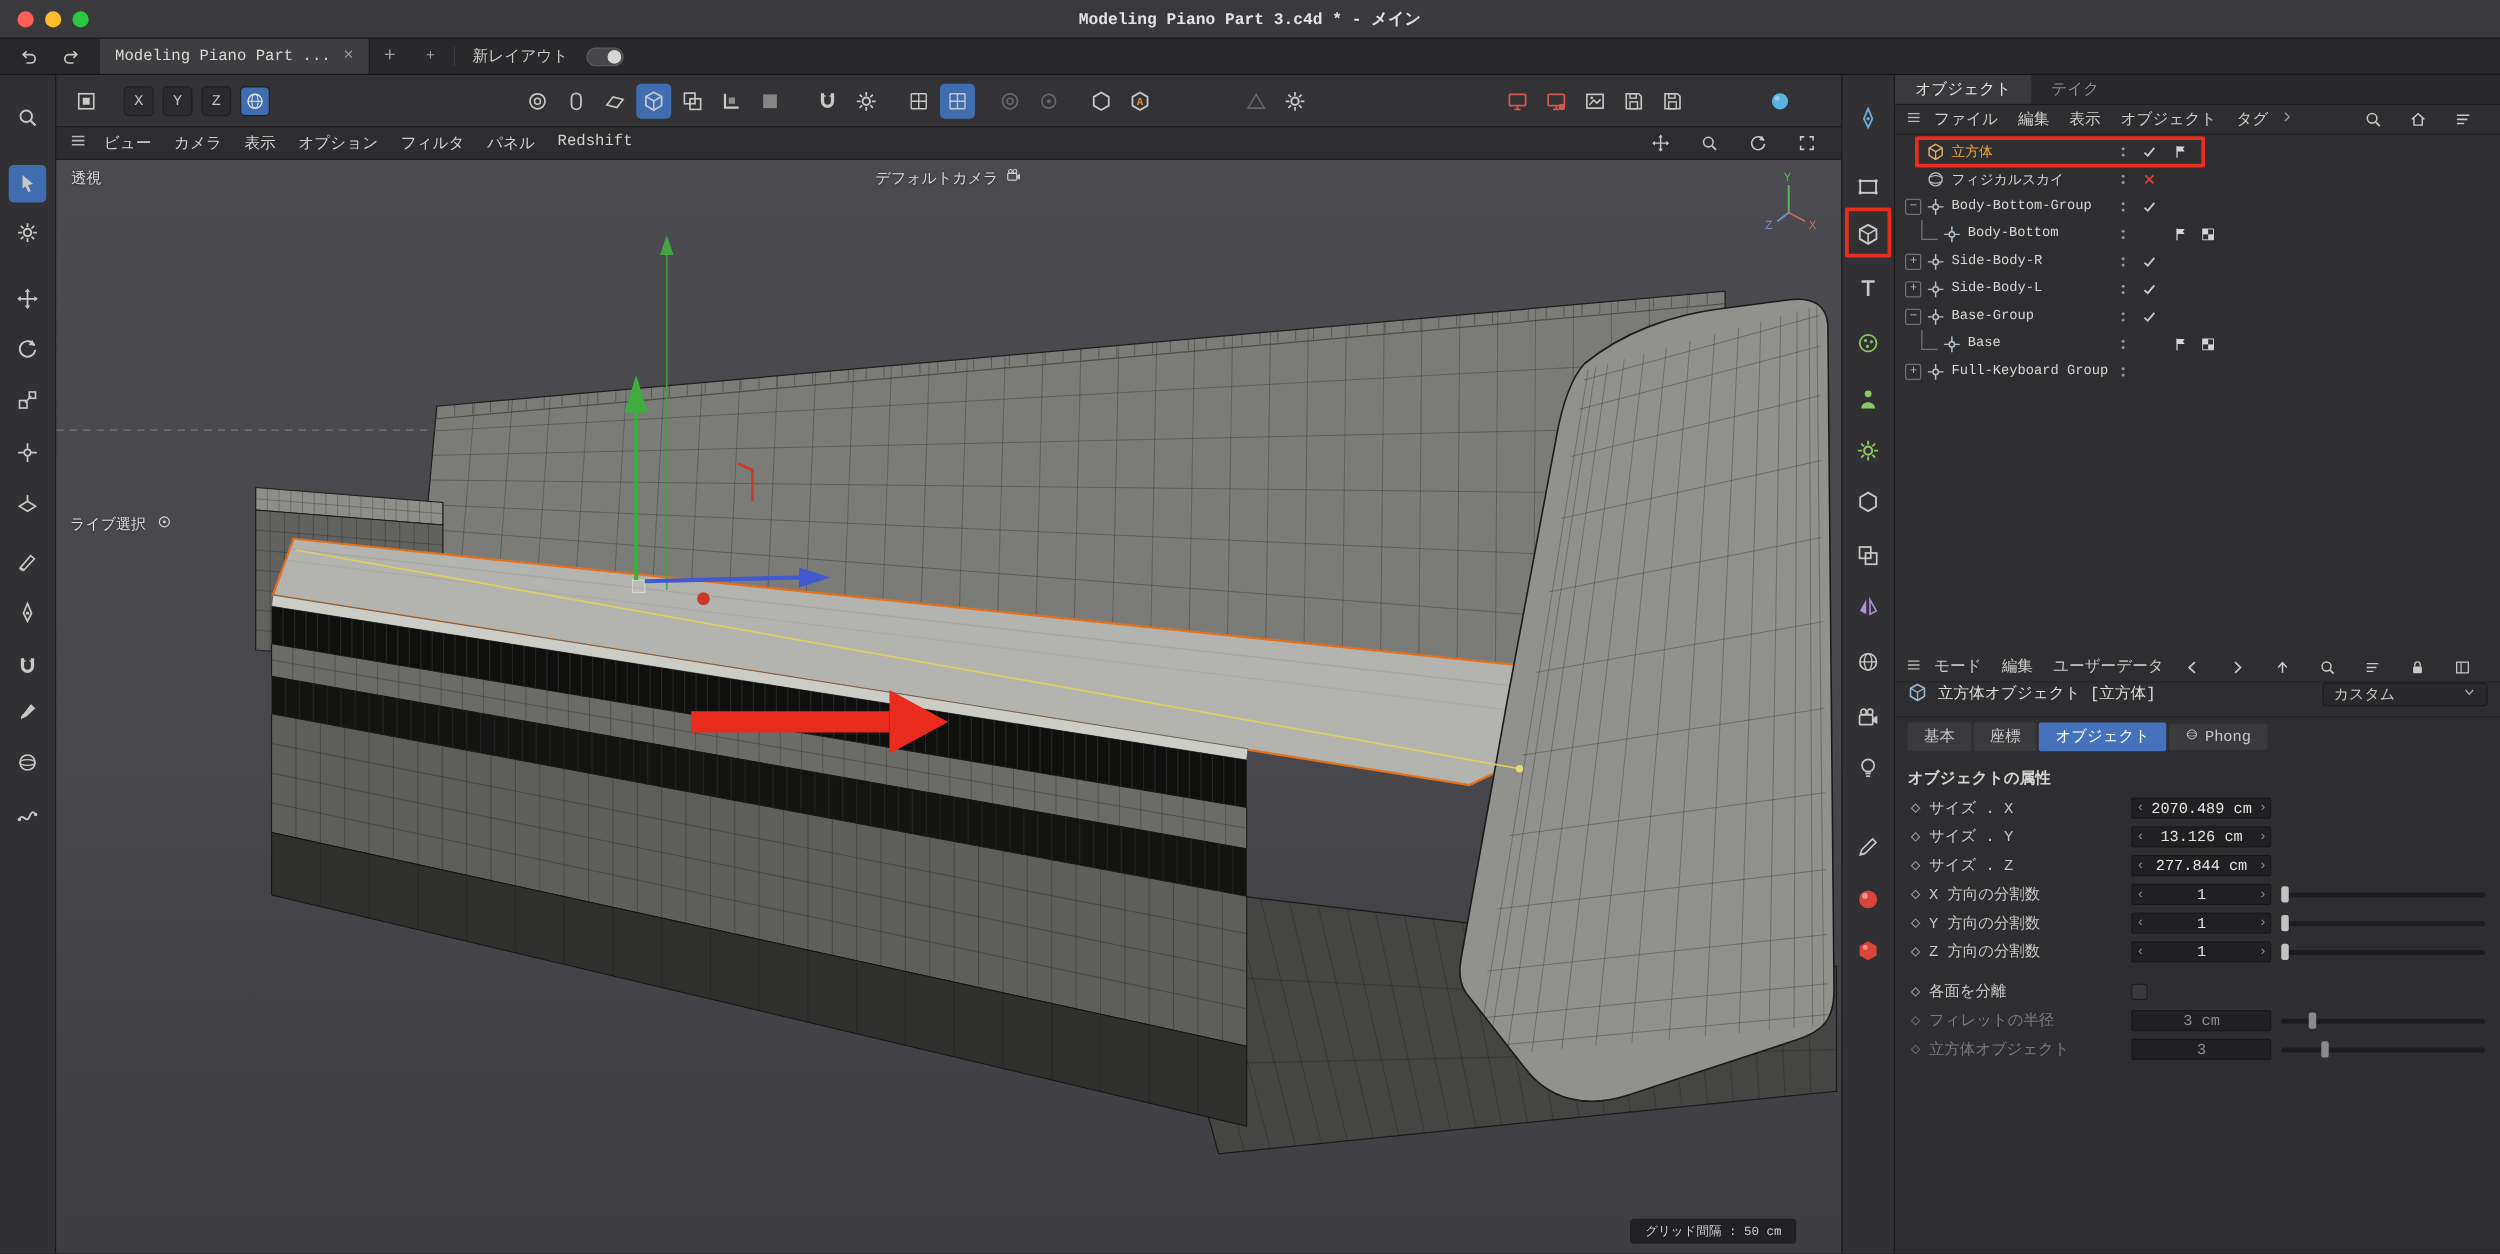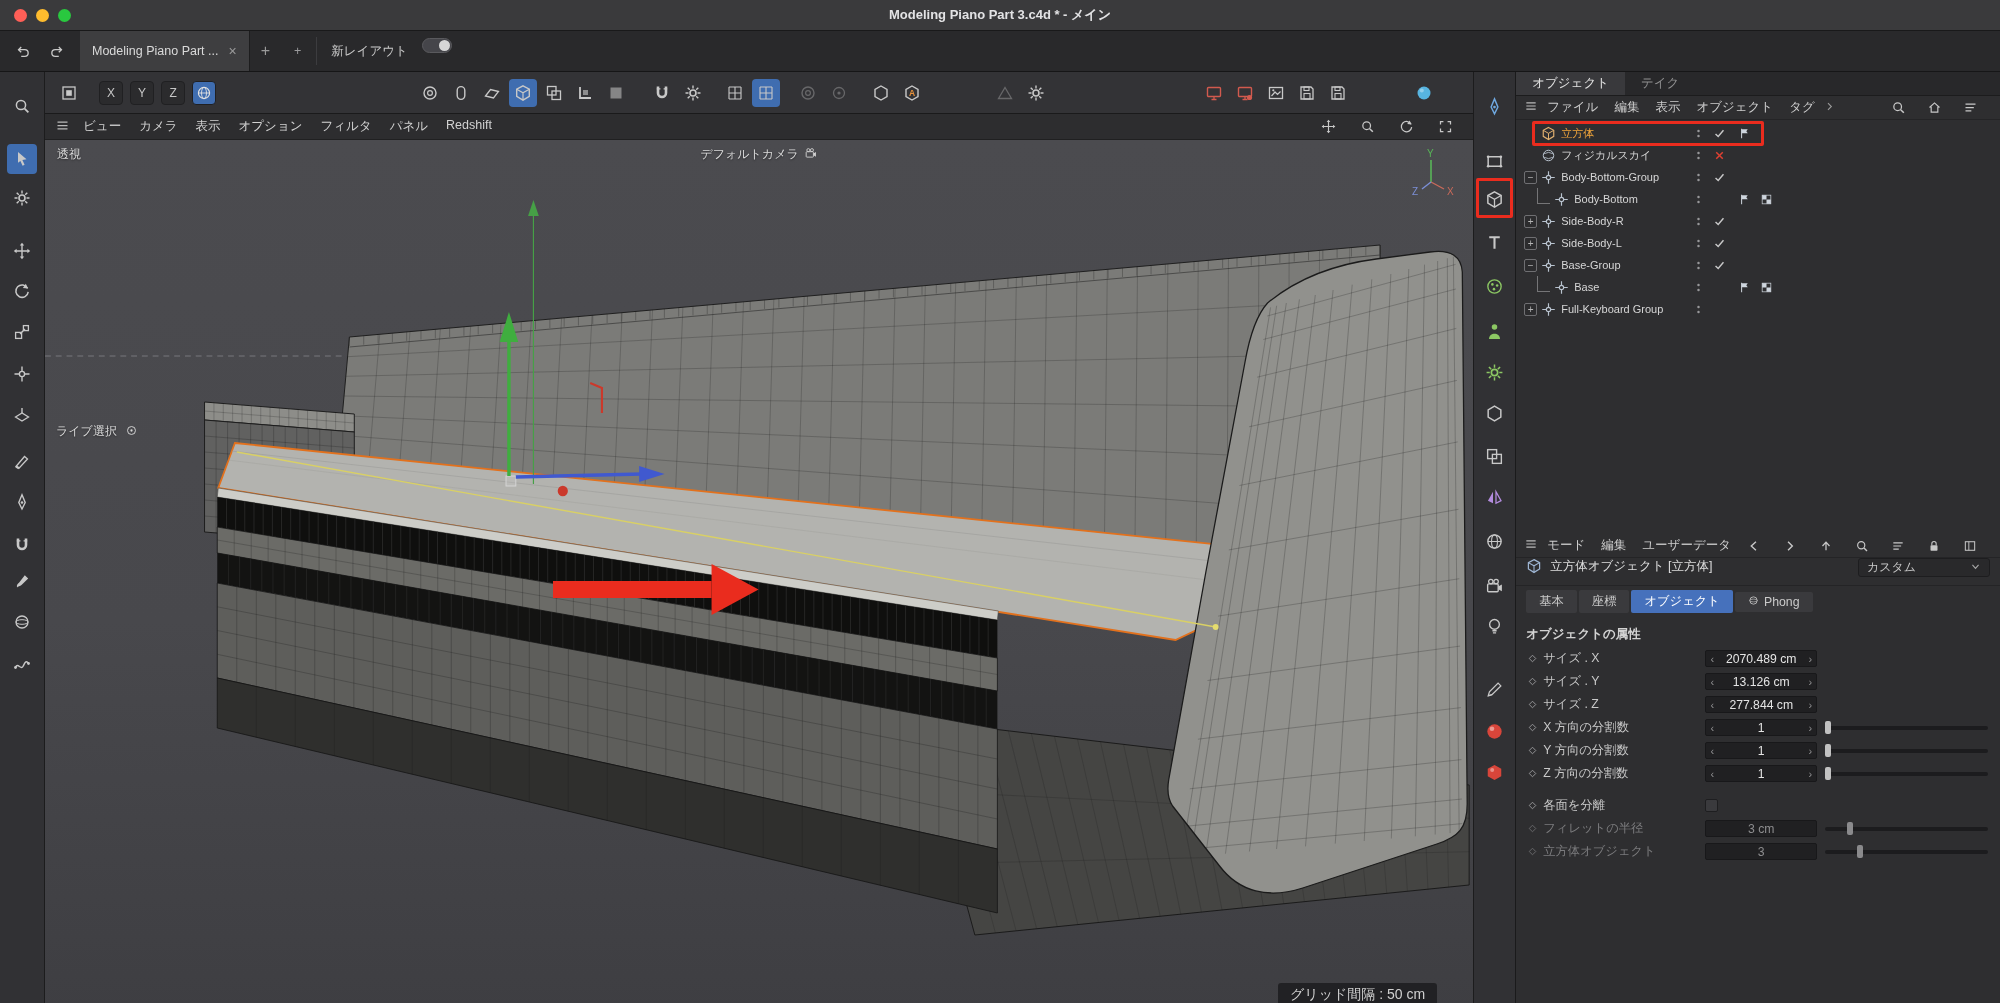--- a/index.html
+++ b/index.html
@@ -1,26 +1,26 @@
 <!DOCTYPE html>
 <html><head>
 <meta charset="utf-8">
 <style>
 *{box-sizing:border-box;margin:0;padding:0}
 html,body{background:#151515}
-.app{position:relative;width:2000px;height:1003px;background:#2c2c2e;font-family:Liberation Sans, sans-serif;font-size:12px;color:#cfcfcf;overflow:hidden}
+.app{position:relative;width:2000px;height:1003px;background:#2c2c2e;font-family:Liberation Mono, monospace;font-size:12px;color:#cfcfcf;overflow:hidden}
 
 
 #titlebar{height:31px;background:#3a3a3c;border-bottom:1px solid #19191a;display:flex;align-items:center;justify-content:center;position:relative}
 .traffic{position:absolute;left:14px;top:9px;display:flex;gap:9px}
 .tl{width:13px;height:13px;border-radius:50%}
 #title{font-size:13px;font-weight:bold;color:#e3e3e5}
 
 
-#tabbar{height:41px;background:#29292b;display:flex;align-items:stretch;border-bottom:1px solid #161617}
+#tabbar{height:29px;background:#29292b;display:flex;align-items:stretch;border-bottom:1px solid #161617}
 .tb-hist{display:flex;align-items:center;gap:6px;padding:0 9px}
 #doc-tab{display:flex;align-items:center;gap:10px;background:#3e3e40;padding:0 12px;font-size:12.5px;color:#dadada;border-right:1px solid #1d1d1e}
 #doc-close{color:#9a9a9a;font-size:14px}
 #add-tab{display:flex;align-items:center;padding:0 11px;color:#9a9a9a;font-size:16px}
 #layout-tabs{margin-left:auto;display:flex;align-items:stretch}
 .ltab{display:flex;align-items:center;padding:0 13px;color:#9b9b9d;font-size:12.5px;position:relative;white-space:nowrap}
 .ltab.active{color:#fff}
 .ltab.active::after{content:"";position:absolute;left:8px;right:8px;bottom:2px;height:2px;background:#9aa4e2}
 .vsep{width:1px;background:#3c3c3f;margin:6px 2px}
 #new-layout{padding:0 12px;display:flex;align-items:center;color:#c9c9c9;font-size:12.5px;white-space:nowrap}
@@ -50,21 +50,21 @@
 
 #vp-menu{height:26px;background:#2d2d2f;border-bottom:1px solid #202021;display:flex;align-items:center;padding:0 10px}
 .vp-mi{padding:0 9px;color:#d2d2d2;font-size:12.5px;white-space:nowrap}
 #vp-right{margin-left:auto;display:flex;gap:11px;align-items:center;padding-right:4px}
 #canvas{position:relative;flex:1;background:linear-gradient(180deg,#4b4b4f 0%,#48484c 55%,#3e3e42 100%);overflow:hidden}
 #scene{position:absolute;inset:0;width:100%;height:100%}
 .vp-label{position:absolute;color:#dcdcdc;font-size:12px;text-shadow:0 1px 2px rgba(0,0,0,.45)}
 #vp-cam{left:50%;top:6px;transform:translateX(-50%);display:flex;gap:6px;align-items:center}
 #vp-proj{left:12px;top:6px}
 #vp-live{left:11px;top:283px;display:flex;gap:8px;align-items:center}
-#vp-grid-chip{position:absolute;right:36px;bottom:8px;background:rgba(30,30,32,.88);border-radius:3px;padding:3px 12px;font-size:14px;color:#d0d0d0}
+#vp-grid-chip{position:absolute;right:36px;bottom:8px;background:rgba(30,30,32,.88);border-radius:3px;padding:3px 12px;font-size:10px;color:#d0d0d0}
 #vp-axis{position:absolute;right:16px;top:8px}
 
 
 .anno-box{position:absolute;border:3px solid #ea2c1e;border-radius:2px;pointer-events:none;z-index:5}
 
 
 #rp-tabs,#attr-tabs{height:24px;background:#28282a;display:flex;align-items:stretch;border-bottom:1px solid #1c1c1d;flex:none}
 .ptab{display:flex;align-items:center;padding:0 16px;color:#8f8f90;font-size:12.5px}
 .ptab.active{background:#39393c;color:#e2e2e2}
 #rp-menu,#attr-menu{height:24px;display:flex;align-items:center;gap:2px;padding:0 8px;border-bottom:1px solid #242426;flex:none}

